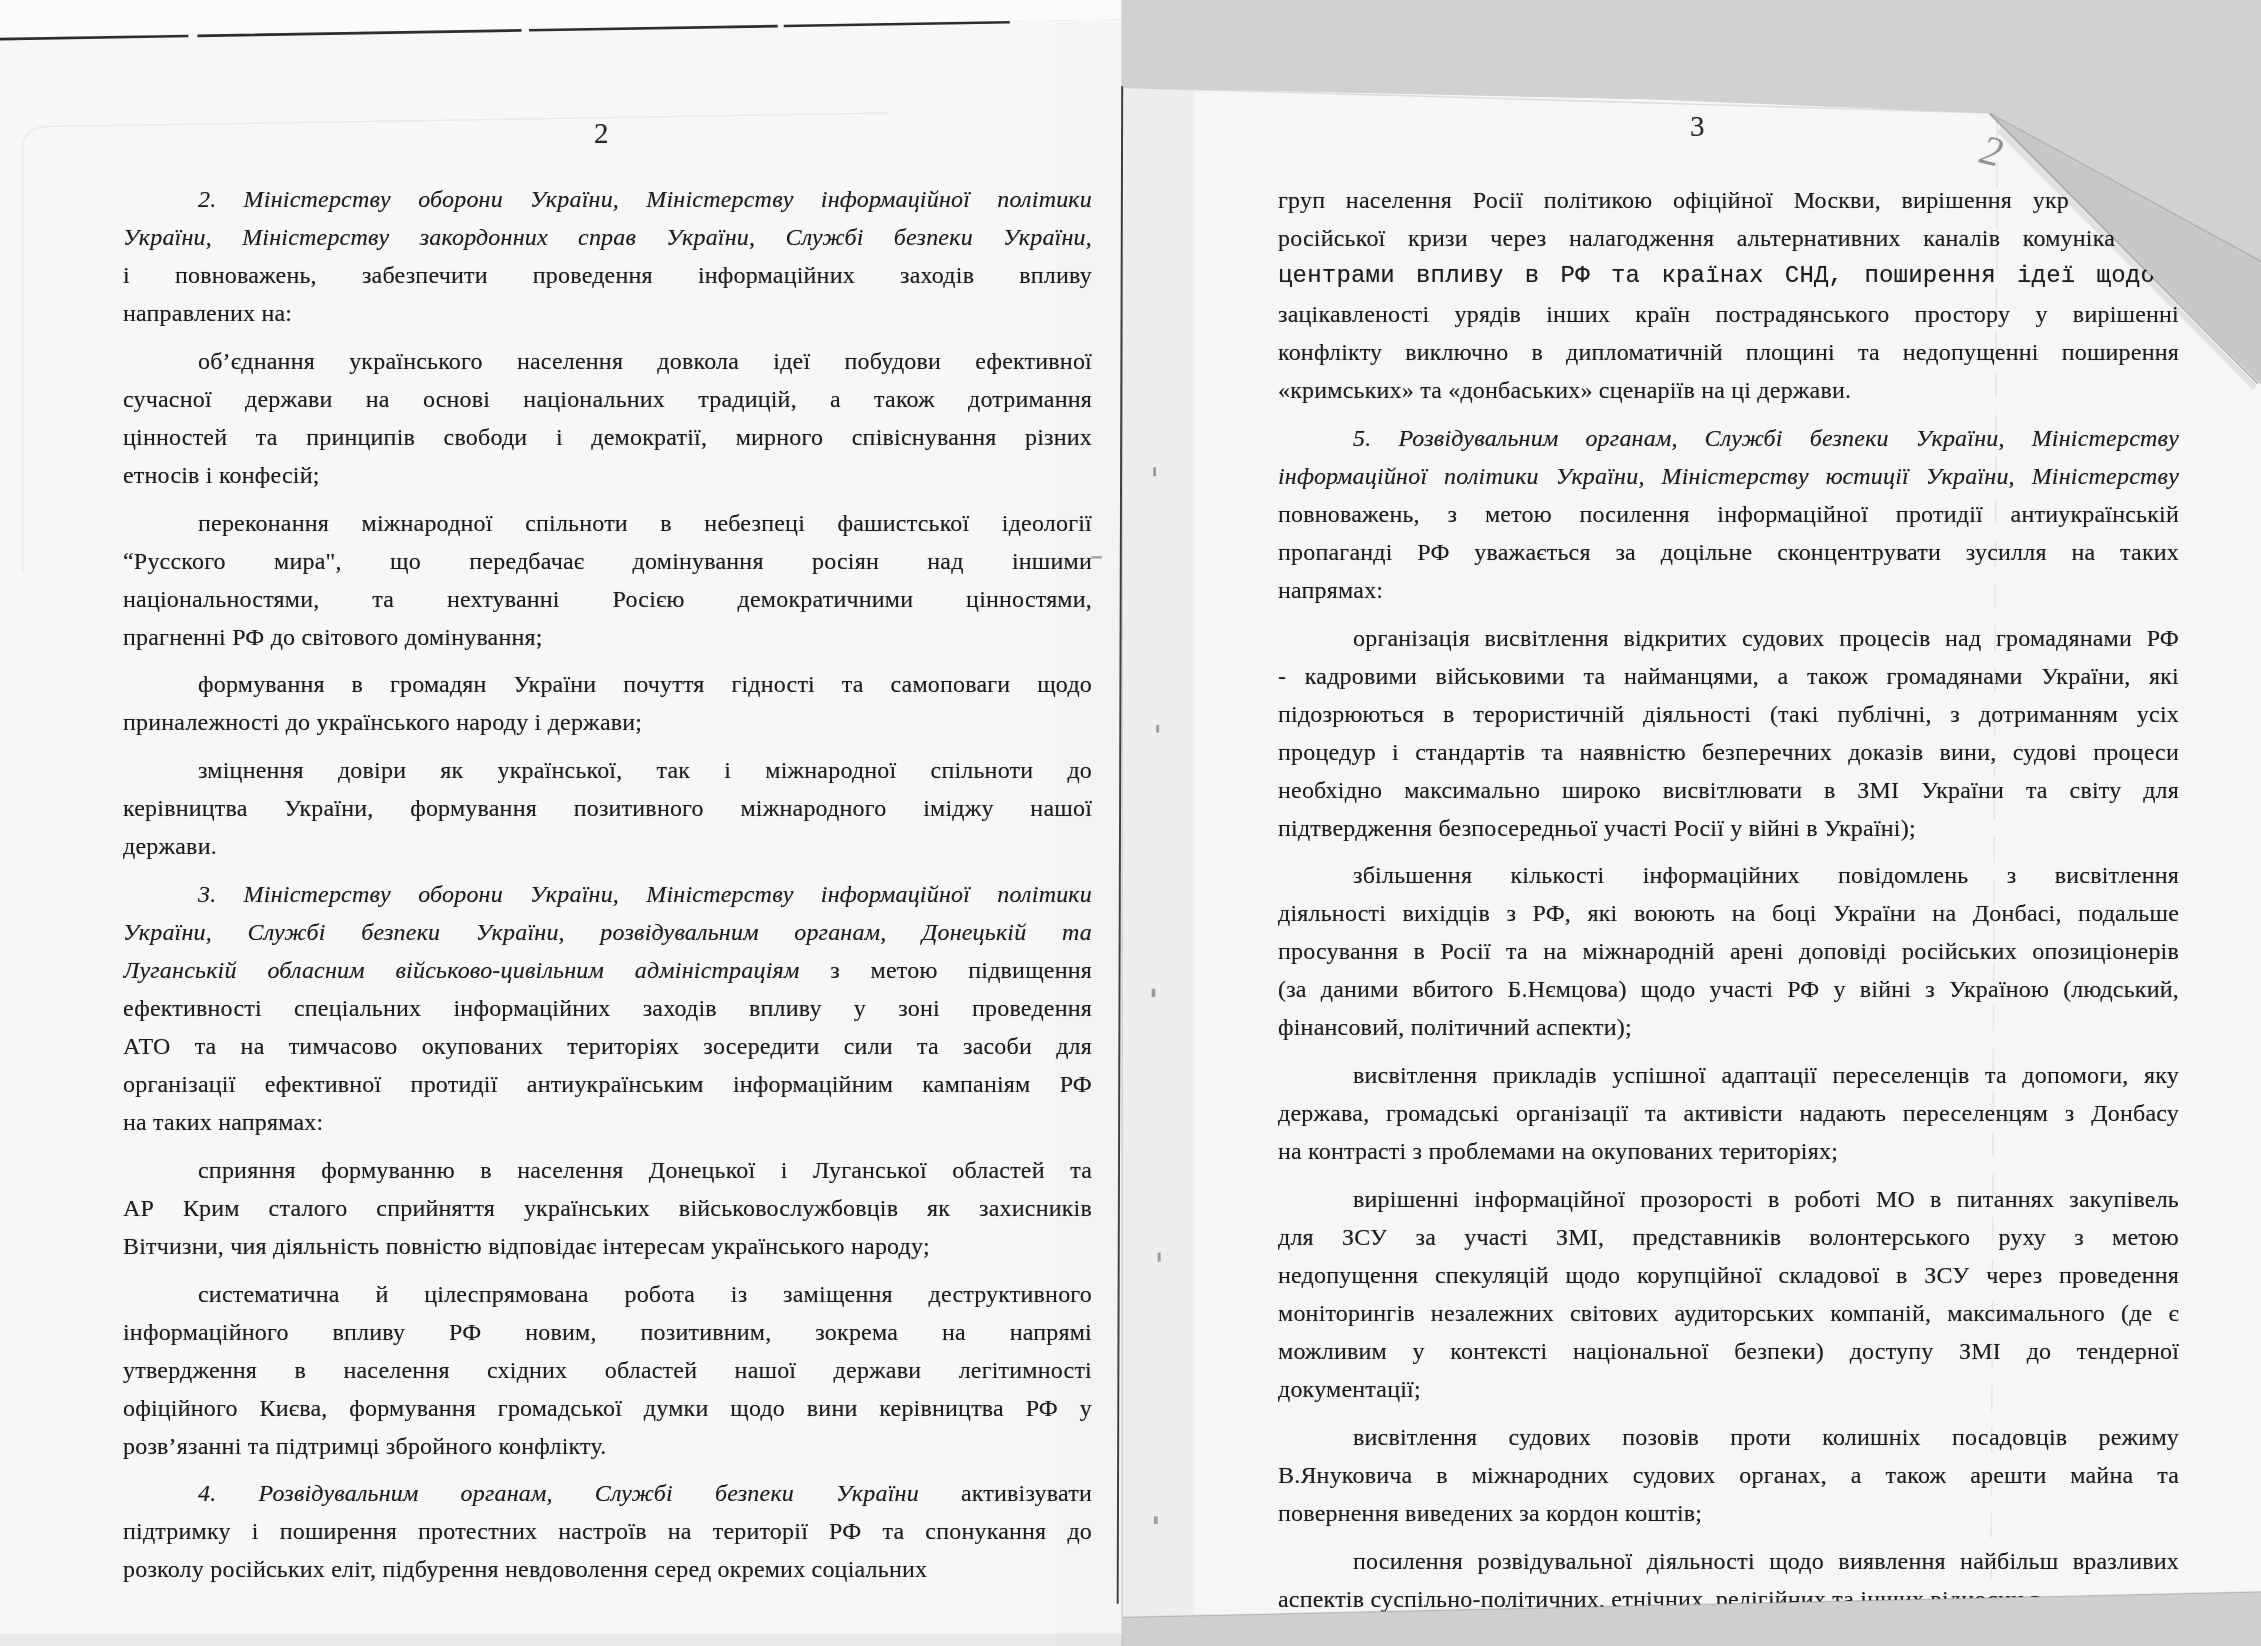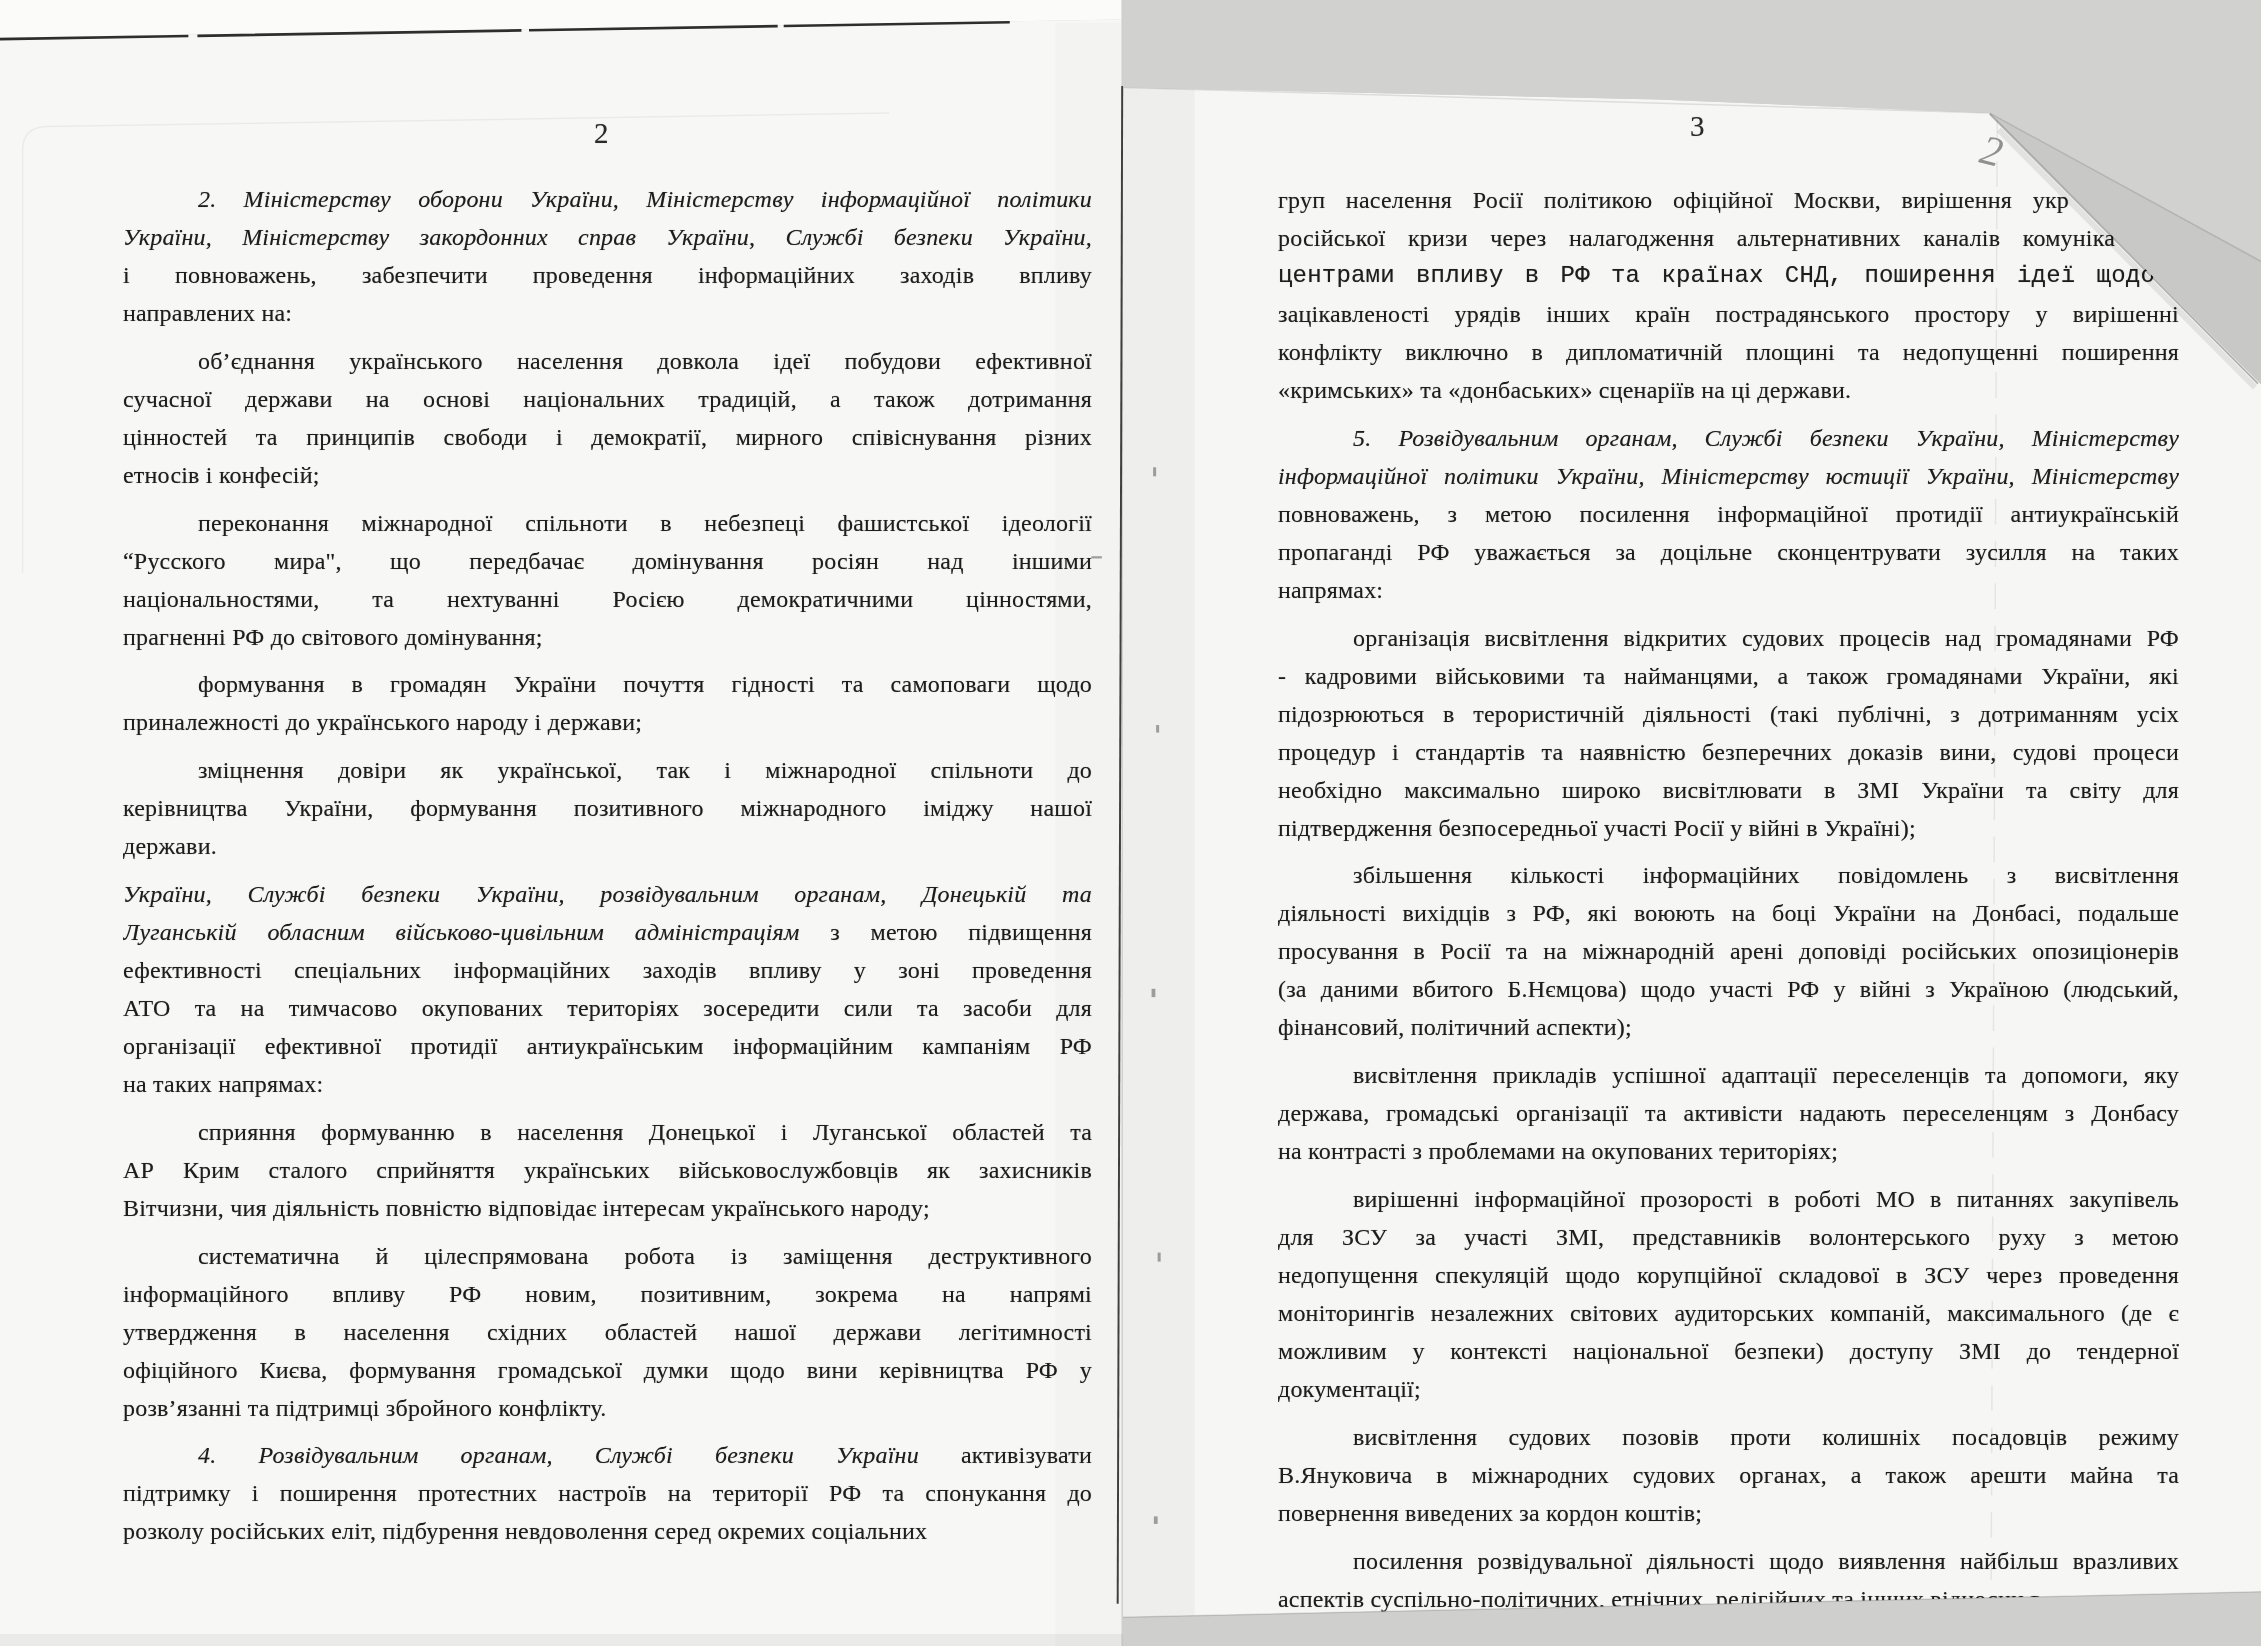--- a/index.html
+++ b/index.html
@@ -86,20 +86,21 @@
     <div class="para">
       <div class="line jl ind"><span>формування в громадян України почуття гідності та самоповаги щодо</span></div>
       <div class="line"><span>приналежності до українського народу і держави;</span></div>
     </div>
     <div class="para">
       <div class="line jl ind"><span>зміцнення довіри як української, так і міжнародної спільноти до</span></div>
       <div class="line jl"><span>керівництва України, формування позитивного міжнародного іміджу нашої</span></div>
       <div class="line"><span>держави.</span></div>
     </div>
     <div class="para">
+      <div class="line jl ind"><span class="it">3. Міністерству оборони України, Міністерству інформаційної політики</span></div>
       <div class="line jl"><span class="it">України, Службі безпеки України, розвідувальним органам, Донецькій та</span></div>
       <div class="line jl"><span class="it">Луганській обласним військово-цивільним адміністраціям</span><span> з метою підвищення</span></div>
       <div class="line jl"><span>ефективності спеціальних інформаційних заходів впливу у зоні проведення</span></div>
       <div class="line jl"><span>АТО та на тимчасово окупованих територіях зосередити сили та засоби для</span></div>
       <div class="line jl"><span>організації ефективної протидії антиукраїнським інформаційним кампаніям РФ</span></div>
       <div class="line"><span>на таких напрямах:</span></div>
     </div>
     <div class="para">
       <div class="line jl ind"><span>сприяння формуванню в населення Донецької і Луганської областей та</span></div>
       <div class="line jl"><span>АР Крим сталого сприйняття українських військовослужбовців як захисників</span></div>

